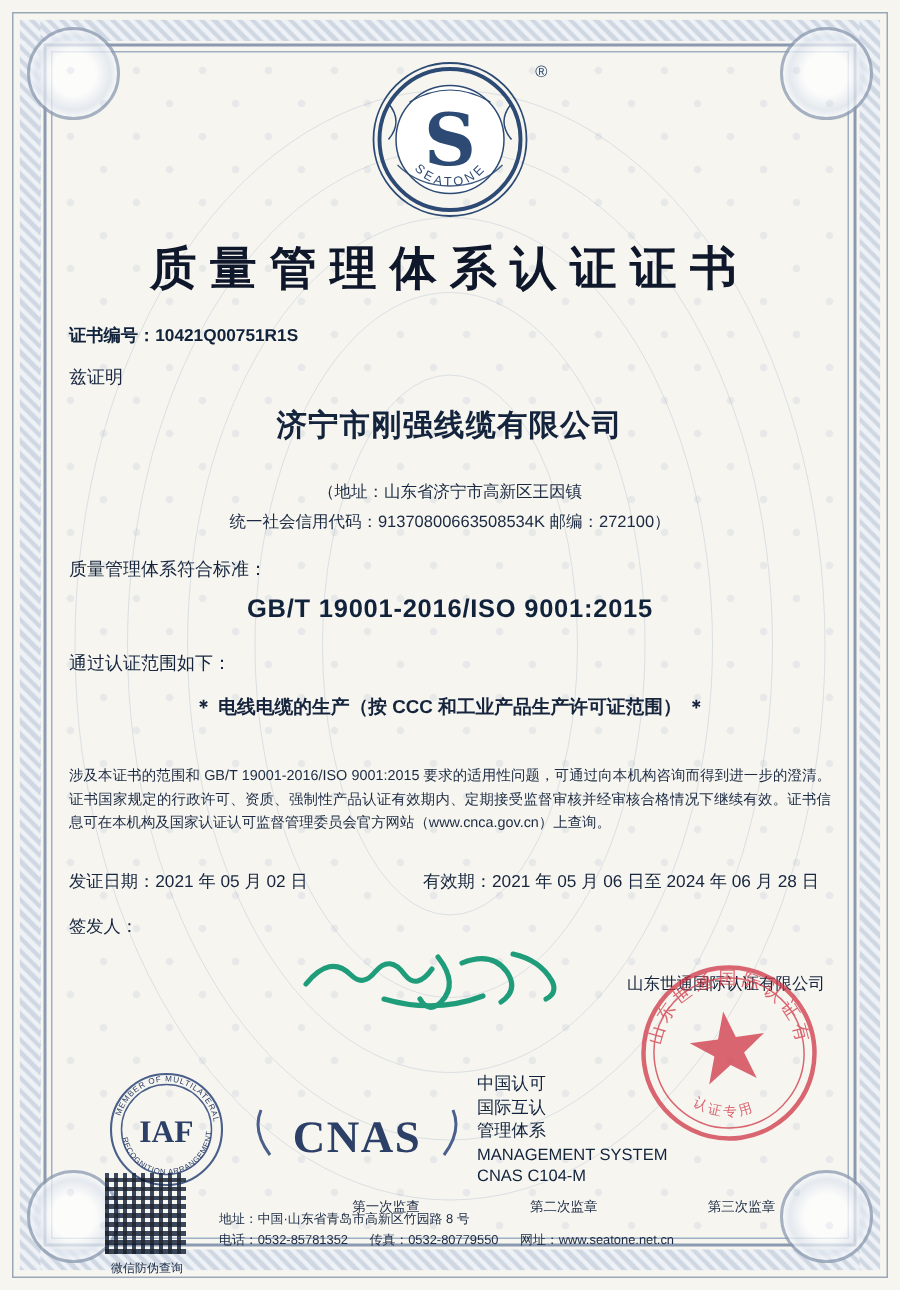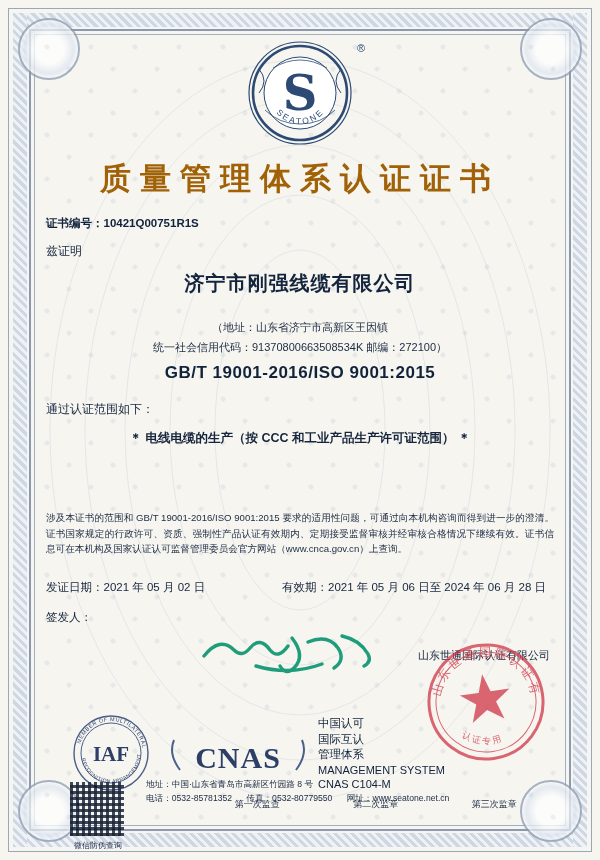--- a/index.html
+++ b/index.html
@@ -32,21 +32,21 @@
 
   .content{position:absolute;left:46px;top:40px;width:508px;height:780px;}
 
   
   .logo-wrap{position:relative;height:112px;display:flex;justify-content:center;align-items:flex-start;}
   .seal{position:relative;width:106px;height:106px;}
   .seal svg{display:block;}
   .reg-mark{position:absolute;right:-12px;top:2px;font-size:11px;color:#2c4a73;}
 
   h1.title{margin:6px 0 0;text-align:center;font-size:31px;letter-spacing:9px;
-     color:#a16207;font-weight:bold;font-family:"DejaVu Sans",sans-serif;}
+     color:#0f172a;font-weight:bold;font-family:"DejaVu Sans",sans-serif;}
 
   .certno{margin-top:16px;text-align:left;font-size:11.5px;color:#11223b;font-weight:bold;}
   .certno .lbl{font-weight:bold;}
 
   .hereby{margin-top:12px;font-size:12px;color:#16253d;}
 
   .company{margin-top:10px;text-align:center;font-size:20px;font-weight:bold;color:#14243c;letter-spacing:1px;}
 
   .addr{margin-top:23px;text-align:center;font-size:11px;color:#1b2a42;}
   .code{margin-top:5px;text-align:center;font-size:11px;color:#1b2a42;}
@@ -78,21 +78,21 @@
   .cnas{position:absolute;left:122px;top:14px;width:140px;height:56px;}
   .cnas-text{position:absolute;left:272px;top:4px;font-size:11.5px;line-height:1.35;color:#11223b;}
   .cnas-text .en{font-family:"Liberation Sans",sans-serif;font-size:11px;}
 
   .supervis{position:absolute;left:152px;top:758px;width:356px;display:flex;font-size:9px;color:#1b2a42;}
   .supervis div{width:33.3%;text-align:center;}
 
   .qr{position:absolute;left:24px;top:742px;width:54px;height:54px;}
   .qr-cap{position:absolute;left:14px;top:800px;width:76px;text-align:center;font-size:8px;color:#1b2a42;}
 
-  .footer{position:absolute;left:100px;top:738px;width:408px;font-size:8.6px;line-height:1.6;color:#1b2a42;}
+  .footer{position:absolute;left:100px;top:766px;width:408px;font-size:8.6px;line-height:1.6;color:#1b2a42;}
   .footer .ln{white-space:nowrap;}
   .footer-addr{text-align:left;}
 
   .qrpix{width:54px;height:54px;background:
      repeating-linear-gradient(0deg,#1b2a42 0 3px,transparent 3px 6px),
      repeating-linear-gradient(90deg,#1b2a42 0 3px,transparent 3px 6px);
      background-blend-mode:multiply;opacity:.85;}
 </style>
 </head>
 <body>
@@ -157,20 +157,21 @@
     <div class="certno">
       <span class="lbl">证书编号：</span><span>10421Q00751R1S</span>
     </div>
 
     <div class="hereby">兹证明</div>
 
     <div class="company">济宁市刚强线缆有限公司</div>
     <div class="addr">（地址：山东省济宁市高新区王因镇</div>
     <div class="code">统一社会信用代码：91370800663508534K 邮编：272100）</div>
 
+    <div class="sect-label">质量管理体系符合标准：</div>
     <div class="standard">GB/T 19001-2016/ISO 9001:2015</div>
 
     <div class="scope-label">通过认证范围如下：</div>
     <div class="scope">＊ 电线电缆的生产（按 CCC 和工业产品生产许可证范围） ＊</div>
 
     <div class="legal">涉及本证书的范围和 GB/T 19001-2016/ISO 9001:2015 要求的适用性问题，可通过向本机构咨询而得到进一步的澄清。证书国家规定的行政许可、资质、强制性产品认证有效期内、定期接受监督审核并经审核合格情况下继续有效。证书信息可在本机构及国家认证认可监督管理委员会官方网站（www.cnca.gov.cn）上查询。</div>
 
     <div class="dates">
       <div class="row">
         <div class="issue">

